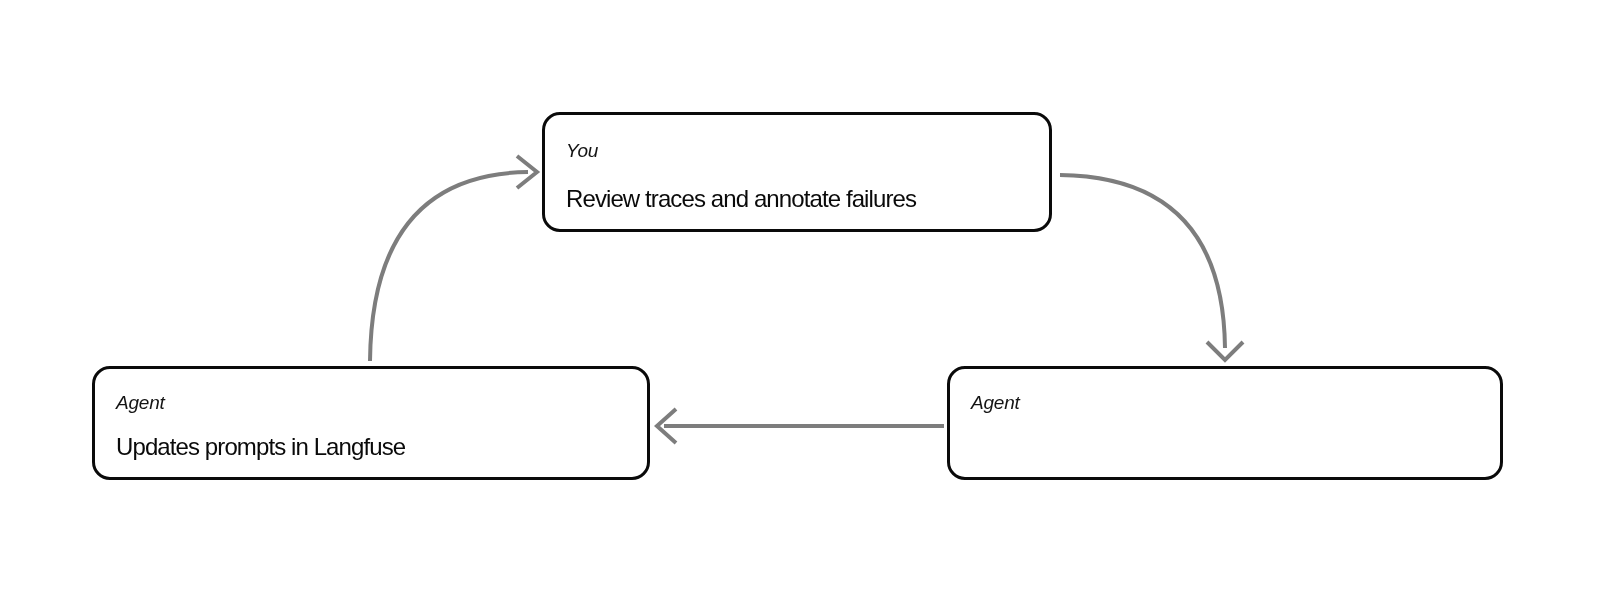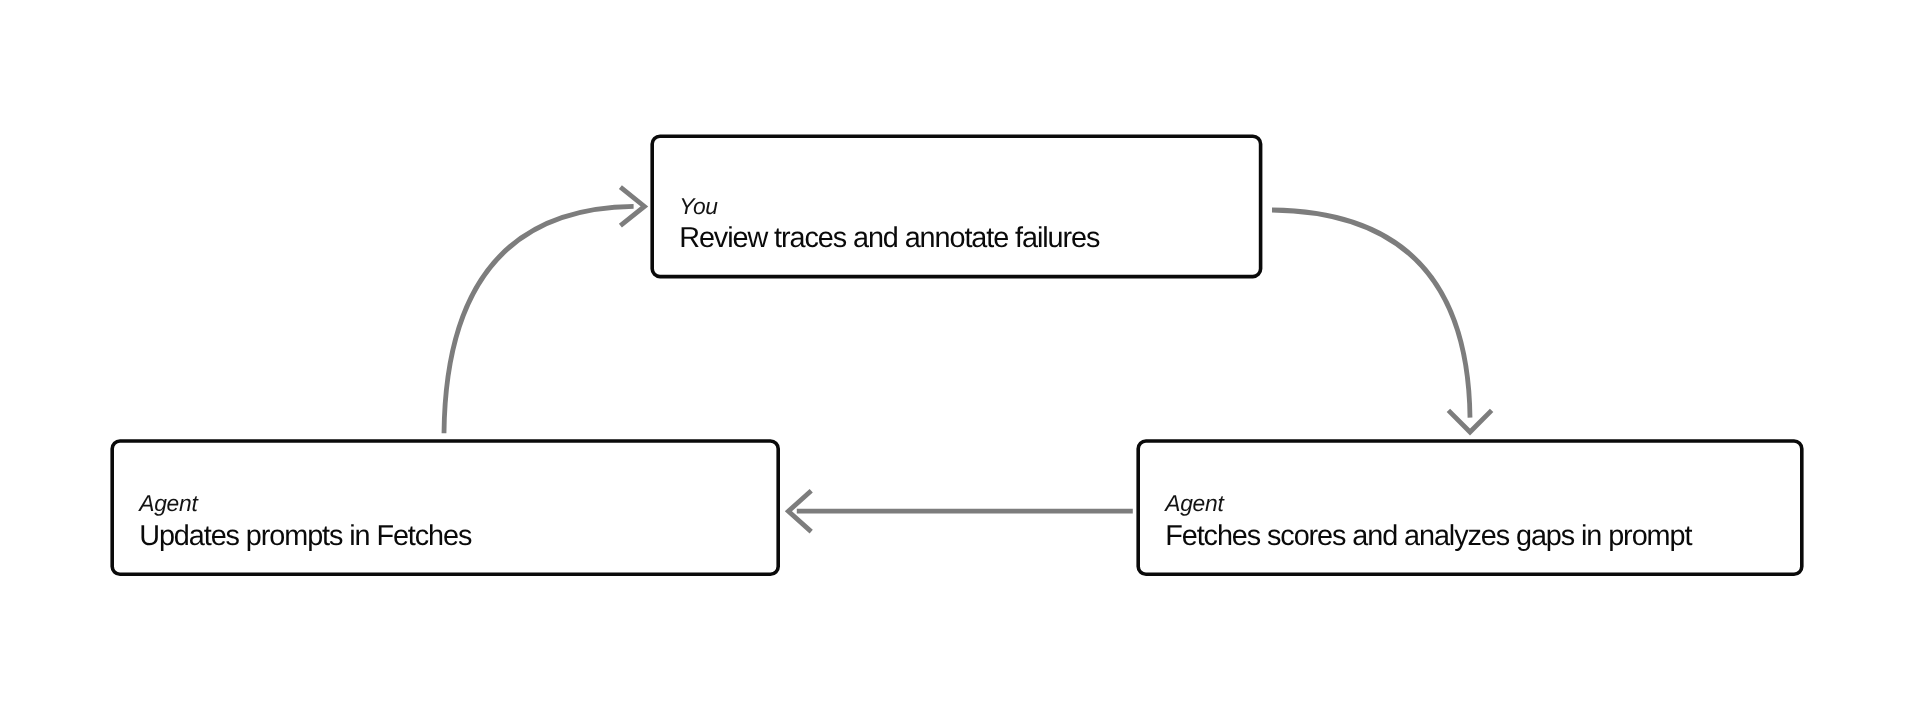--- a/index.html
+++ b/index.html
@@ -21,24 +21,24 @@
     top: 0;
     width: 1600px;
     height: 603px;
     pointer-events: none;
   }
   .node {
     position: absolute;
     box-sizing: border-box;
     background: #ffffff;
     border: 3px solid #0a0a0a;
-    border-radius: 8px;
+    border-radius: 18px;
     display: flex;
     flex-direction: column;
-    justify-content: flex-end;
+    justify-content: space-between;
     padding: 22px 28px 16px 21px;
   }
   .node-review {
     left: 542px;
     top: 112px;
     width: 510px;
     height: 120px;
     padding-top: 24px;
   }
   .node-updates {
@@ -89,21 +89,20 @@
     </g>
   </svg>
 
   <div class="node node-review">
     <span class="node-actor">You</span>
     <span class="node-action">Review traces and annotate failures</span>
   </div>
 
   <div class="node node-updates">
     <span class="node-actor">Agent</span>
-    <span class="node-action">Updates prompts in Fetches</span>
+    <span class="node-action">Updates prompts in Langfuse</span>
   </div>
 
   <div class="node node-fetches">
     <span class="node-actor">Agent</span>
-    <span class="node-action">Fetches scores and analyzes gaps in prompt</span>
   </div>
 
 </div>
 
 </body></html>

